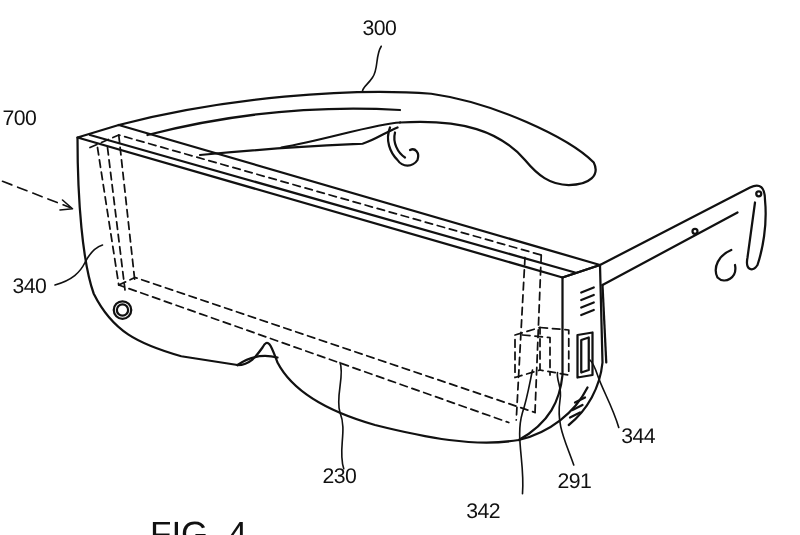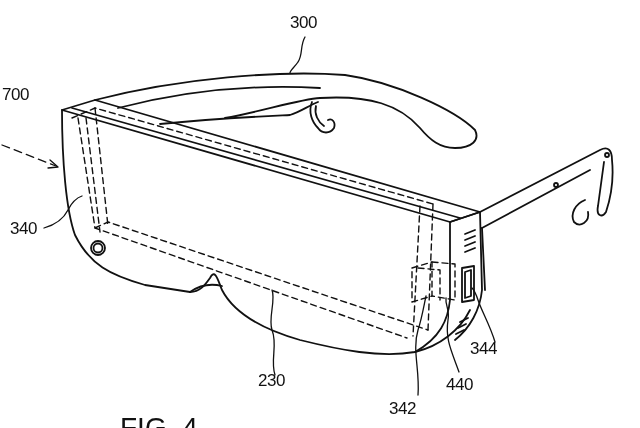--- a/index.html
+++ b/index.html
@@ -82,16 +82,16 @@
       <path d="M2,145 L56,166" stroke-dasharray="8,5"></path>
       <path d="M50,160 L58,167 L48,168" stroke-dasharray="none"></path>
     </g>
   </g>
 </svg>
 
 <div class="lbl" style="left:290px;top:14px;">300</div>
 <div class="lbl" style="left:2px;top:86px;">700</div>
 <div class="lbl" style="left:10px;top:220px;text-align:right;">340</div>
 <div class="lbl" style="left:258px;top:372px;">230</div>
-<div class="lbl" style="left:389px;top:400px;">342</div>
-<div class="lbl" style="left:446px;top:376px;">440</div>
-<div class="lbl" style="left:470px;top:340px;text-align:right;">344</div>
+<div class="lbl" style="left:373px;top:400px;">342</div>
+<div class="lbl" style="left:446px;top:376px;">291</div>
+<div class="lbl" style="left:497px;top:340px;text-align:right;">344</div>
 <div class="fig" style="left:120px;top:414px;">FIG. 4</div>
 
 </body></html>

